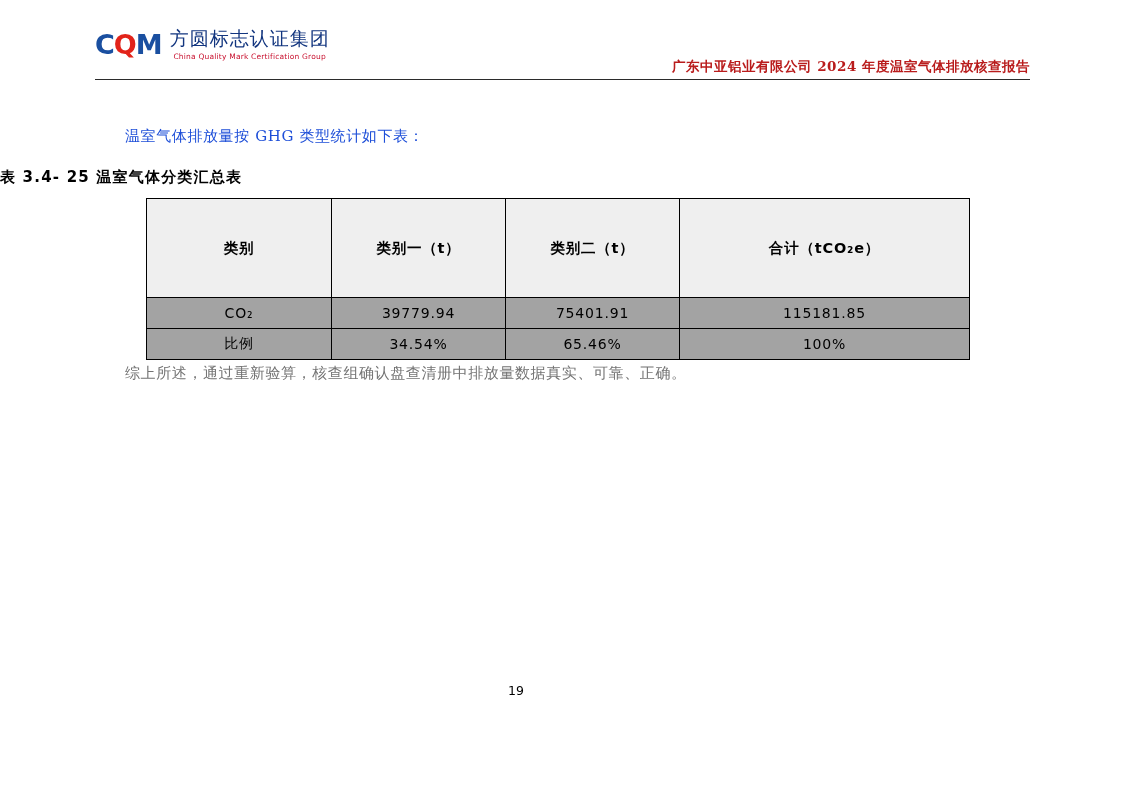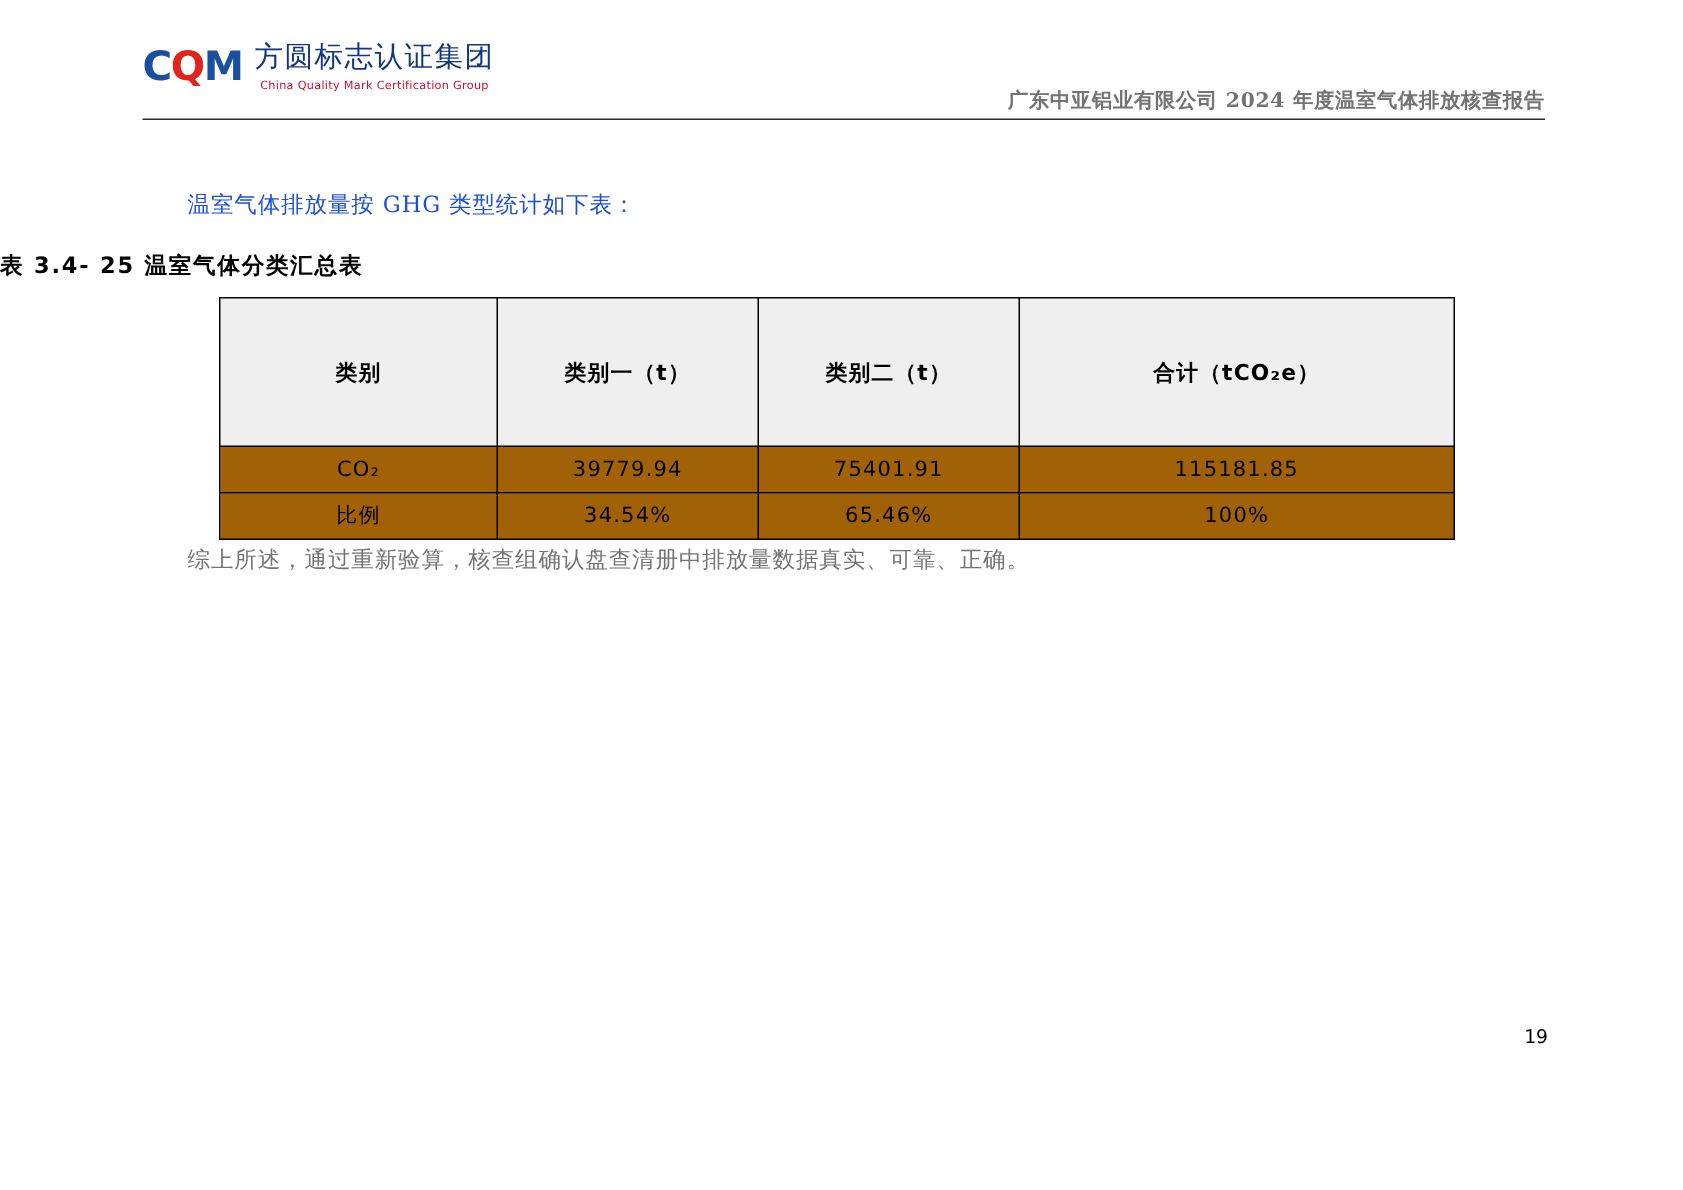--- a/index.html
+++ b/index.html
@@ -75,21 +75,21 @@
   }
 
   .header-title {
     position: absolute;
     right: 0;
     top: 30px;
     font-family: "DejaVu Serif", serif;
     font-weight: bold;
     font-size: 13.5px;
     letter-spacing: 0.5px;
-    color: #737373;
+    color: #b91c1c;
     white-space: nowrap;
     margin-left: 45px;
   }
 
   .header-rule {
     position: absolute;
     left: 0;
     top: 51px;
     width: 935px;
     height: 0;
@@ -140,21 +140,21 @@
     font-family: "DejaVu Sans", sans-serif;
     font-weight: bold;
     font-size: 14.5px;
     letter-spacing: 0.8px;
   }
   .data-table tbody td {
     height: 30px;
     font-family: "DejaVu Sans", sans-serif;
     font-size: 14px;
     letter-spacing: 0.8px;
-    background: #a16207;
+    background: #a3a3a3;
   }
   .col-0 { width: 184px; }
   .col-1 { width: 173px; }
   .col-2 { width: 173px; }
   .col-3 { width: 289px; }
 
   .conclusion {
     position: absolute;
     left: 125px;
     top: 364px;
@@ -163,21 +163,21 @@
     letter-spacing: 0.6px;
     color: #737373;
   }
 
   
   .page-number {
     position: absolute;
     left: 0;
     top: 683px;
     width: 1032px;
-    text-align: right;
+    text-align: center;
     font-family: "DejaVu Sans", sans-serif;
     font-size: 12.5px;
     color: #000;
   }
 </style>
 </head>
 <body>
 
 <div class="page">
 

